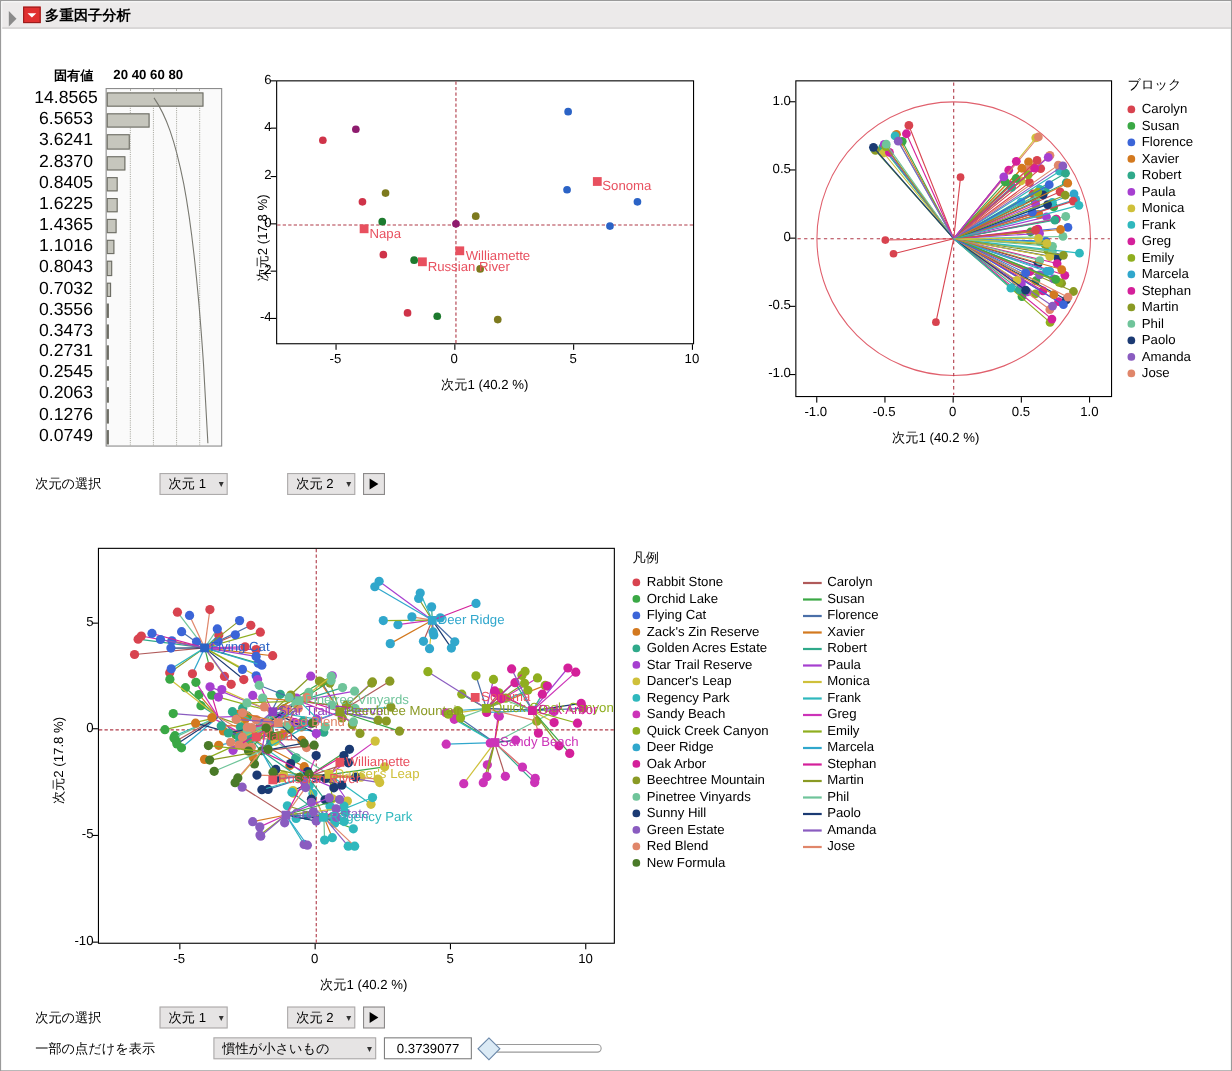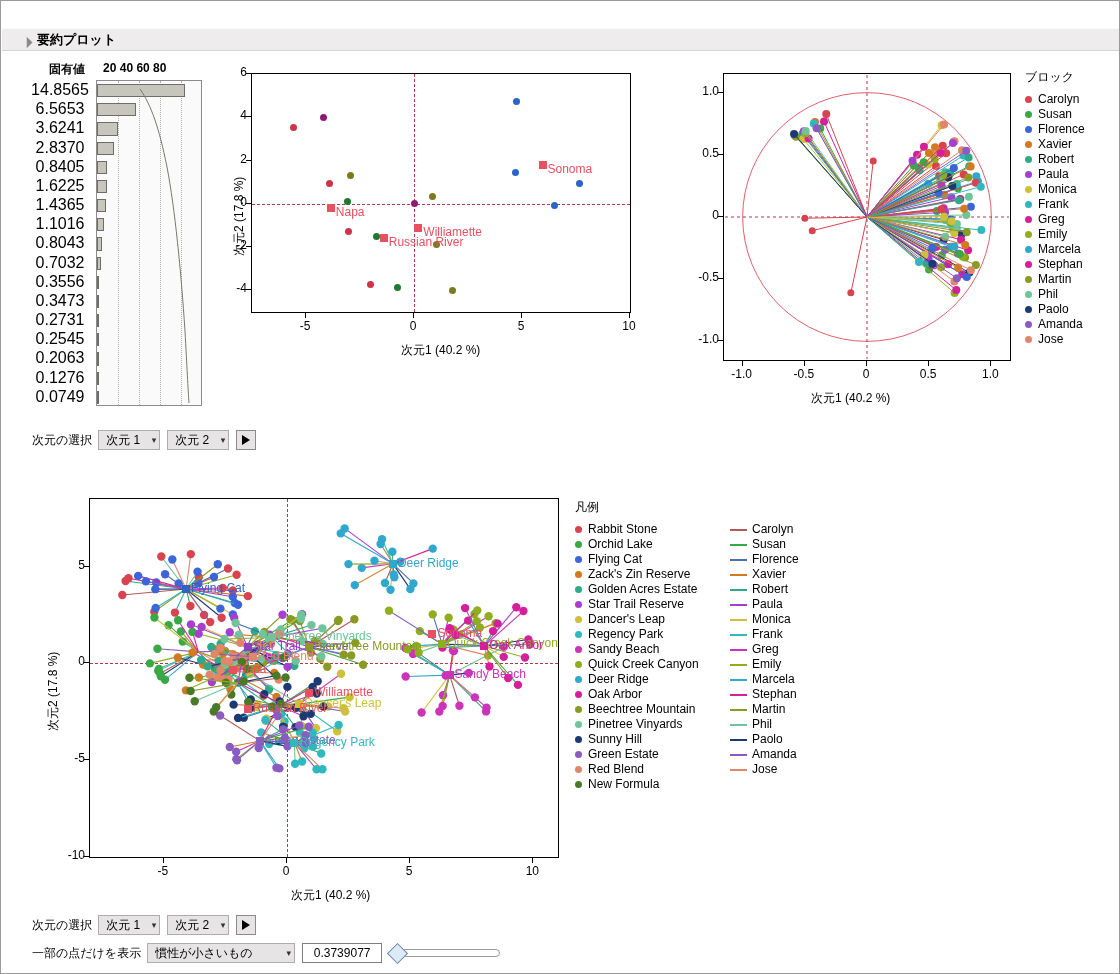--- a/index.html
+++ b/index.html
@@ -63,46 +63,47 @@
   .sq{position:absolute;}
   .plabel{position:absolute;font-size:12px;white-space:nowrap;}
   .dashv{position:absolute;border-left:1px dashed #b03a48;}
   .dashh{position:absolute;border-top:1px dashed #b03a48;}
 
   
   .ctl-row{position:absolute;display:flex;align-items:center;height:22px;}
   .ctl-lbl{font-size:12px;margin-right:6px;white-space:nowrap;}
   .combo{height:20px;background:#e6e4e4;border:1px solid #adabab;box-sizing:border-box;
          display:flex;align-items:center;padding:0 3px 0 7px;font-size:12px;
-         margin-right:7px;color:#000;}
+         margin-right:7px;color:#000;margin-left:47px;}
   .combo .cv{flex:1 1 auto;white-space:nowrap;}
   .combo .chev{margin-left:8px;font-size:9px;color:#333;}
   .gobtn{width:20px;height:20px;background:#e6e4e4;border:1px solid #8c8a8a;
          box-sizing:border-box;display:flex;align-items:center;justify-content:center;}
   .gobtn::after{content:"";width:0;height:0;border-left:8px solid #000;
          border-top:5px solid transparent;border-bottom:5px solid transparent;}
   .numfield{width:80px;height:20px;background:#fff;border:1px solid #7f7f7f;
          box-sizing:border-box;font-size:12px;text-align:center;line-height:19px;margin-right:8px;}
   .slider{position:relative;width:110px;height:14px;display:flex;align-items:center;}
   .slider .track{position:absolute;left:9px;right:0;height:8px;border:1px solid #9a9a9a;
          border-radius:4px;background:#fff;box-sizing:border-box;}
   .slider .thumb{position:absolute;left:0;width:13px;height:13px;background:#dbeaf5;
          border:1px solid #6b87a8;transform:rotate(45deg);}
   svg{display:block;}
 </style>
 </head>
 <body>
 
 <div class="report">
 
-
-  <div class="sectionbar" id="bar-summary">
+  <div class="titlebar">
     <span class="outline-tri"></span>
-    <span class="sec-text">要約プロット</span>
+    <span class="redbox"></span>
+    <span class="title-text">多重因子分析</span>
   </div>
+
 
   <div id="scree-wrap">
     <div class="eig-head" style="left:28px;top:0;">固有値</div>
     <div class="eig-head" style="left:82px;top:0;">
       <span>20</span>&nbsp;<span>40</span>&nbsp;<span>60</span>&nbsp;<span>80</span>
     </div>
 
     <div id="scree-frame">
       <div class="scree-grid" style="left:21px;"></div>
       <div class="scree-grid" style="left:42px;"></div>

